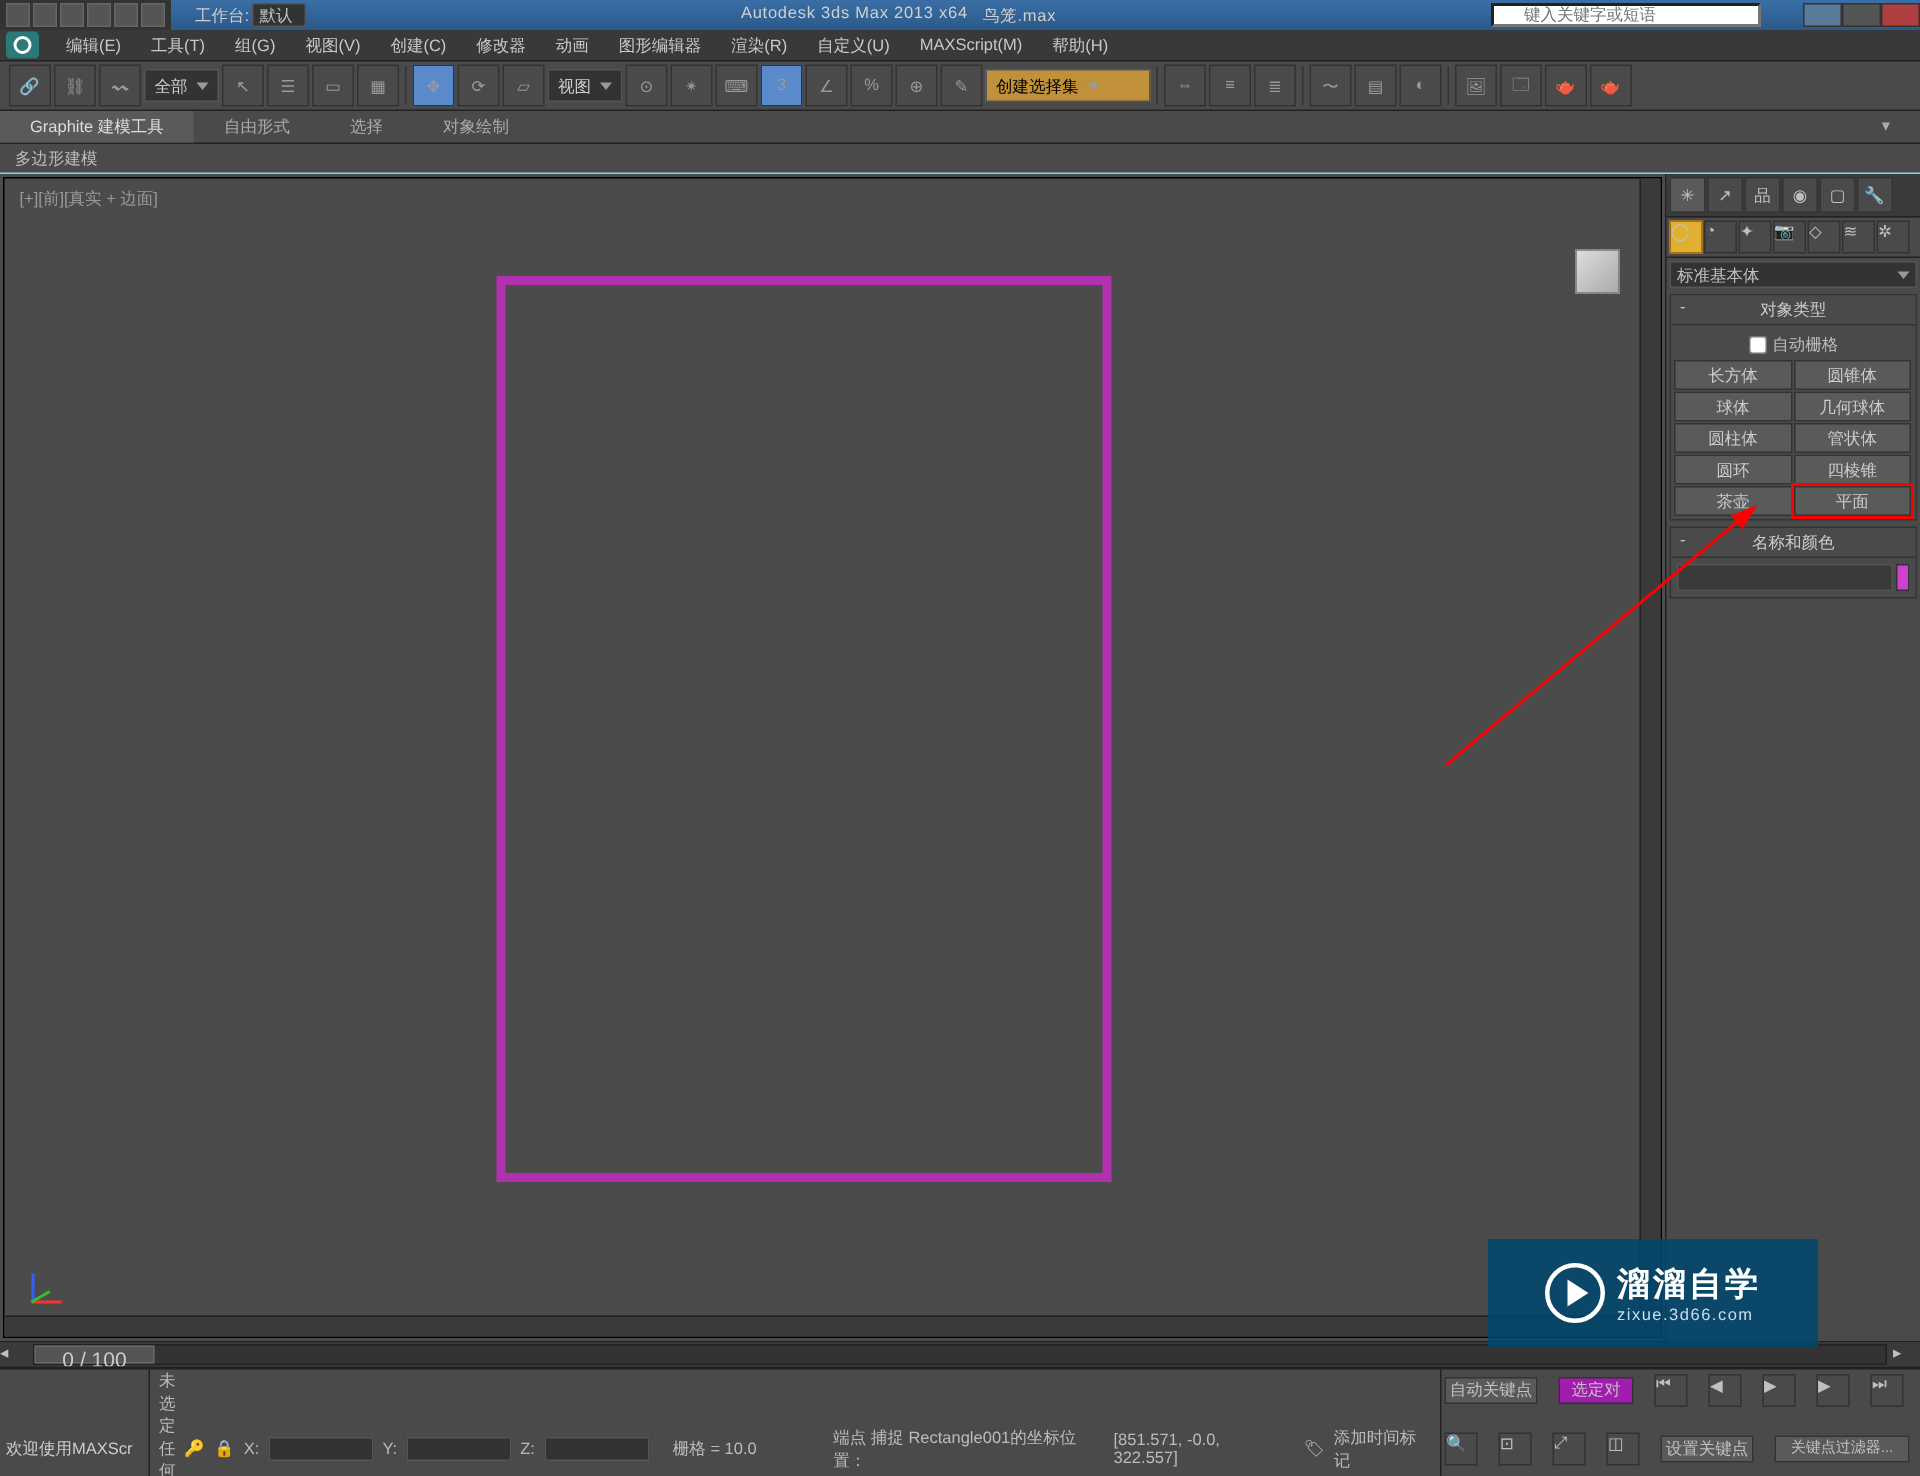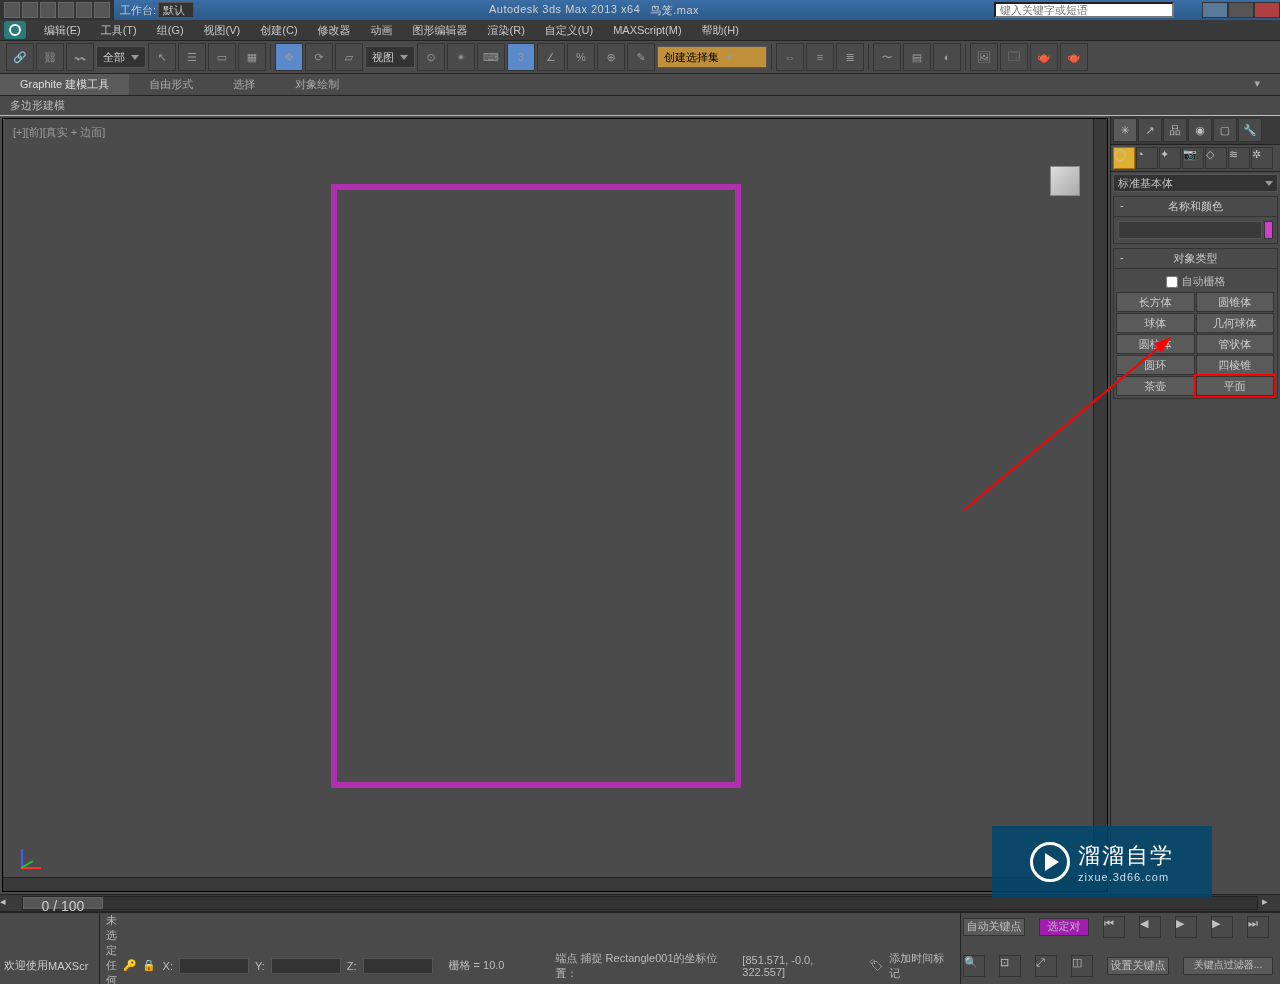--- a/index.html
+++ b/index.html
@@ -1,23 +1,23 @@
 <!DOCTYPE html>
 <html><head>
 <meta charset="utf-8">
 <style>
 * { margin: 0; padding: 0; box-sizing: border-box; font-family: "Microsoft YaHei", Arial, sans-serif; font-size: 11px; user-select: none; }
 body { width: 1280px; height: 984px; background: #4a4a4a; color: #c0c0c0; overflow: hidden; position: relative; }
 .titlebar { height: 20px; background: linear-gradient(180deg,#3a6ea5,#2a5a8a); display: flex; align-items: center; }
 .titlebar .qat { display: flex; gap: 2px; padding: 0 4px; background:#333; height:100%; align-items:center;}
 .titlebar .qat .qb { width:16px; height:16px; background:#555; border:1px solid #666; }
-.titlebar .ws-label { color:#ccc; margin-left:6px; }
+.titlebar .ws-label { color:#ccc; margin-left:16px; }
 .titlebar .ws-combo { background:#333; border:1px solid #555; padding:0 4px; margin-left:2px; height:16px; display:flex; align-items:center; gap:4px;}
 .titlebar .center { flex:1; text-align:center; color:#d0d0d0; letter-spacing:0.5px; display:flex; justify-content:center; gap:10px;}
-.titlebar .search { width:180px; height:16px; background:#fff; color:#999; padding:0 4px; margin-right:8px;}
+.titlebar .search { width:180px; height:16px; background:#fff; color:#999; padding:0 20px; margin-right:8px;}
 .titlebar .rq { display:flex; gap:4px; padding:0 4px; align-items:center;}
 .titlebar .wb { width:26px; height:16px; background:#555; border:1px solid #333;}
 .titlebar .wb.min{background:#5a7a9a;}
 .titlebar .wb.close{background:#b04040;}
 .menubar { height:20px; background:#393939; display:flex; align-items:center; padding:0 4px; gap:0;}
 .app-icon { width:22px; height:18px; background:#2a7a7a; border-radius:3px; margin-right:8px; display:flex; align-items:center; justify-content:center; color:#fff;}
 .menubar .mi { padding:2px 10px; color:#c8c8c8; }
 .toolbar { height:34px; background:#4a4a4a; border-top:1px solid #222; border-bottom:1px solid #222; display:flex; align-items:center; padding:0 6px; gap:2px;}
 .toolbar .tb { width:28px; height:28px; background:#4a4a4a; border:1px solid #333; display:flex; align-items:center; justify-content:center; color:#999;}
 .toolbar .tb.active { background:#5a8aca; }
@@ -70,21 +70,21 @@
 .status-left .sbtn{ flex:1; border-bottom:1px solid #222; display:flex; align-items:center; padding:0 4px; color:#ccc; font-size:10px; gap:0;}
 .status-mid { flex:1; display:flex; flex-direction:row;gap:39px;}
 .status-mid .line{ flex:1; display:flex; align-items:center; padding:0 6px; color:#bbb; font-size:10px; border-bottom:1px solid #333; gap:6px;}
 .coord-box { width:70px; height:16px; background:#333; border:1px solid #555; color:#ccc; padding:0 2px;}
 .status-right { width:320px; display:flex; flex-wrap:wrap; align-items:center; border-left:1px solid #222; padding:2px; gap:14px;}
 .status-right .pb { width:22px; height:22px; background:#4a4a4a; border:1px solid #333;}
 .watermark { position:absolute; right:68px; bottom:86px; width:220px; height:72px; background:rgba(0,70,110,0.85); display:flex; align-items:center; justify-content:center; gap:8px; color:#fff;}
 .watermark .play{ width:40px; height:40px; border:3px solid #fff; border-radius:50%; display:flex; align-items:center; justify-content:center;}
 .watermark .play::after{content:""; border-left:14px solid #fff; border-top:9px solid transparent; border-bottom:9px solid transparent; margin-left:4px;}
 .watermark .wt { display:flex; flex-direction:column; align-items:flex-start;}
-.watermark .wt .big{ font-size:22px; font-weight:normal; letter-spacing:2px;}
+.watermark .wt .big{ font-size:22px; font-weight:bold; letter-spacing:2px;}
 .watermark .wt .small{ font-size:11px; color:#cde; letter-spacing:1px;}
 .anno-arrow { position:absolute; pointer-events:none; }
 .combo .arrow, .cmd-combo .arrow { width:0; height:0; border-left:4px solid transparent; border-right:4px solid transparent; border-top:5px solid #999;}
 </style>
 </head>
 <body>
 
 <div class="titlebar">
   <div class="qat">
     <div class="qb"></div>
@@ -225,29 +225,20 @@
       <div class="ct">◔</div>
       <div class="ct">✦</div>
       <div class="ct">📷</div>
       <div class="ct">◇</div>
       <div class="ct">≋</div>
       <div class="ct">✲</div>
     </div>
     <div class="cmd-combo">
       <span>标准基本体</span>
       <span class="arrow"></span>
-    </div>
-    <div class="rollout">
-      <div class="rollout-hd">名称和颜色</div>
-      <div class="rollout-bd">
-        <div class="name-row">
-          <input style="">
-          <div class="swatch"></div>
-        </div>
-      </div>
     </div>
     <div class="rollout">
       <div class="rollout-hd">对象类型</div>
       <div class="rollout-bd">
         <div class="auto-grid">
           <input type="checkbox" style="">
           <span>自动栅格</span>
         </div>
         <div class="obj-grid">
           <div class="obj-btn">长方体</div>
@@ -256,20 +247,29 @@
           <div class="obj-btn">几何球体</div>
           <div class="obj-btn">圆柱体</div>
           <div class="obj-btn">管状体</div>
           <div class="obj-btn">圆环</div>
           <div class="obj-btn">四棱锥</div>
           <div class="obj-btn">茶壶</div>
           <div class="obj-btn highlight">平面</div>
         </div>
       </div>
     </div>
+    <div class="rollout">
+      <div class="rollout-hd">名称和颜色</div>
+      <div class="rollout-bd">
+        <div class="name-row">
+          <input style="">
+          <div class="swatch"></div>
+        </div>
+      </div>
+    </div>
   </div>
 </div>
 
 <div class="bottom">
   <div class="timeslider-row">
     <div class="tb" style="width:18px;height:16px;">◂</div>
     <div class="sl-track">
       <div class="sl-thumb">0 / 100</div>
     </div>
     <div class="tb" style="width:18px;height:16px;">▸</div>

